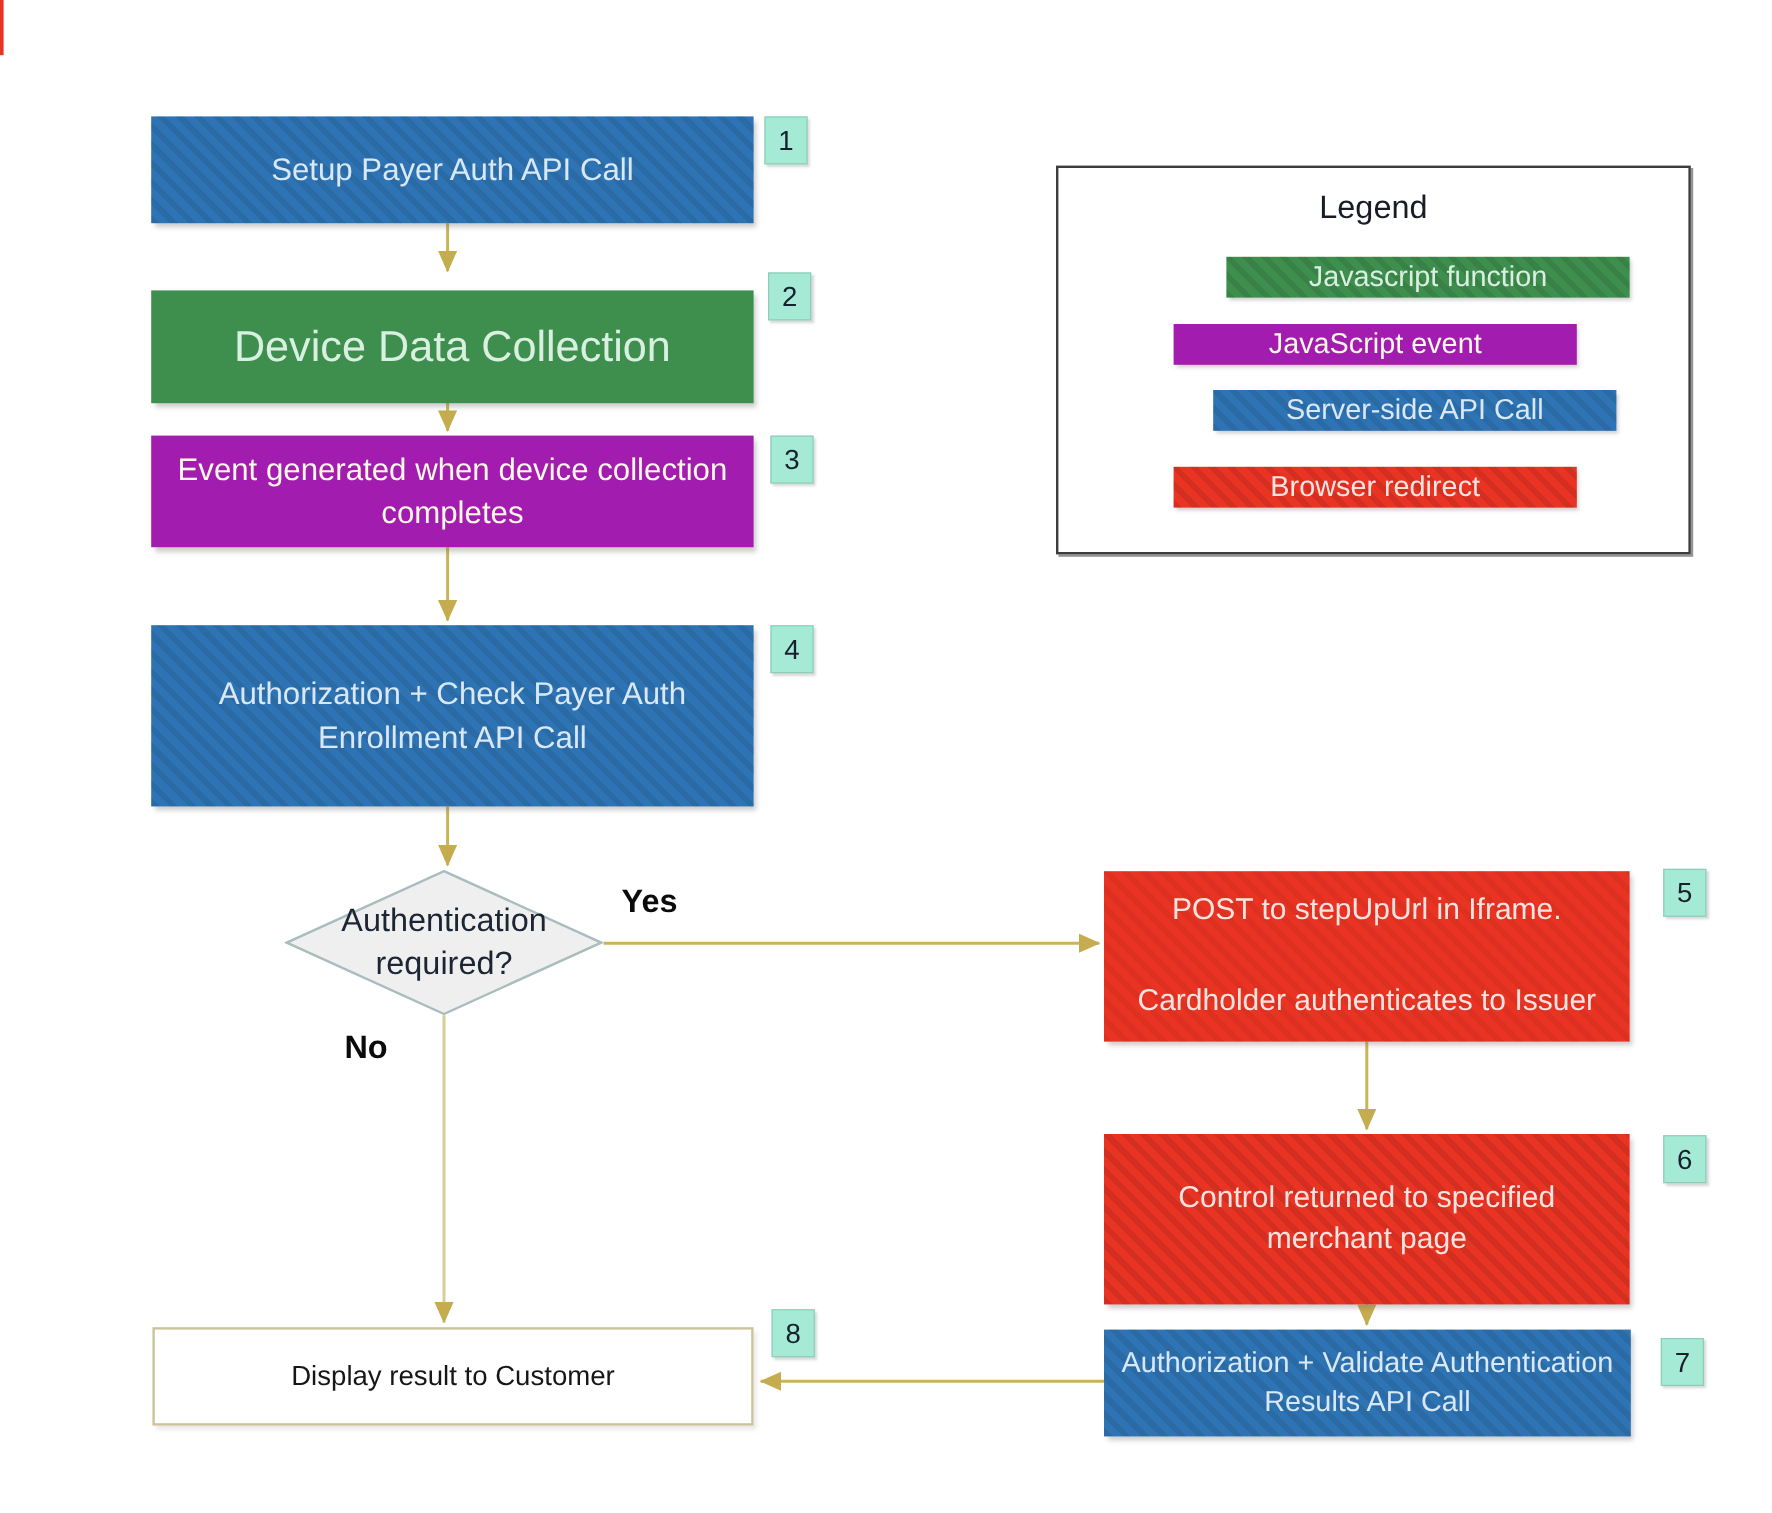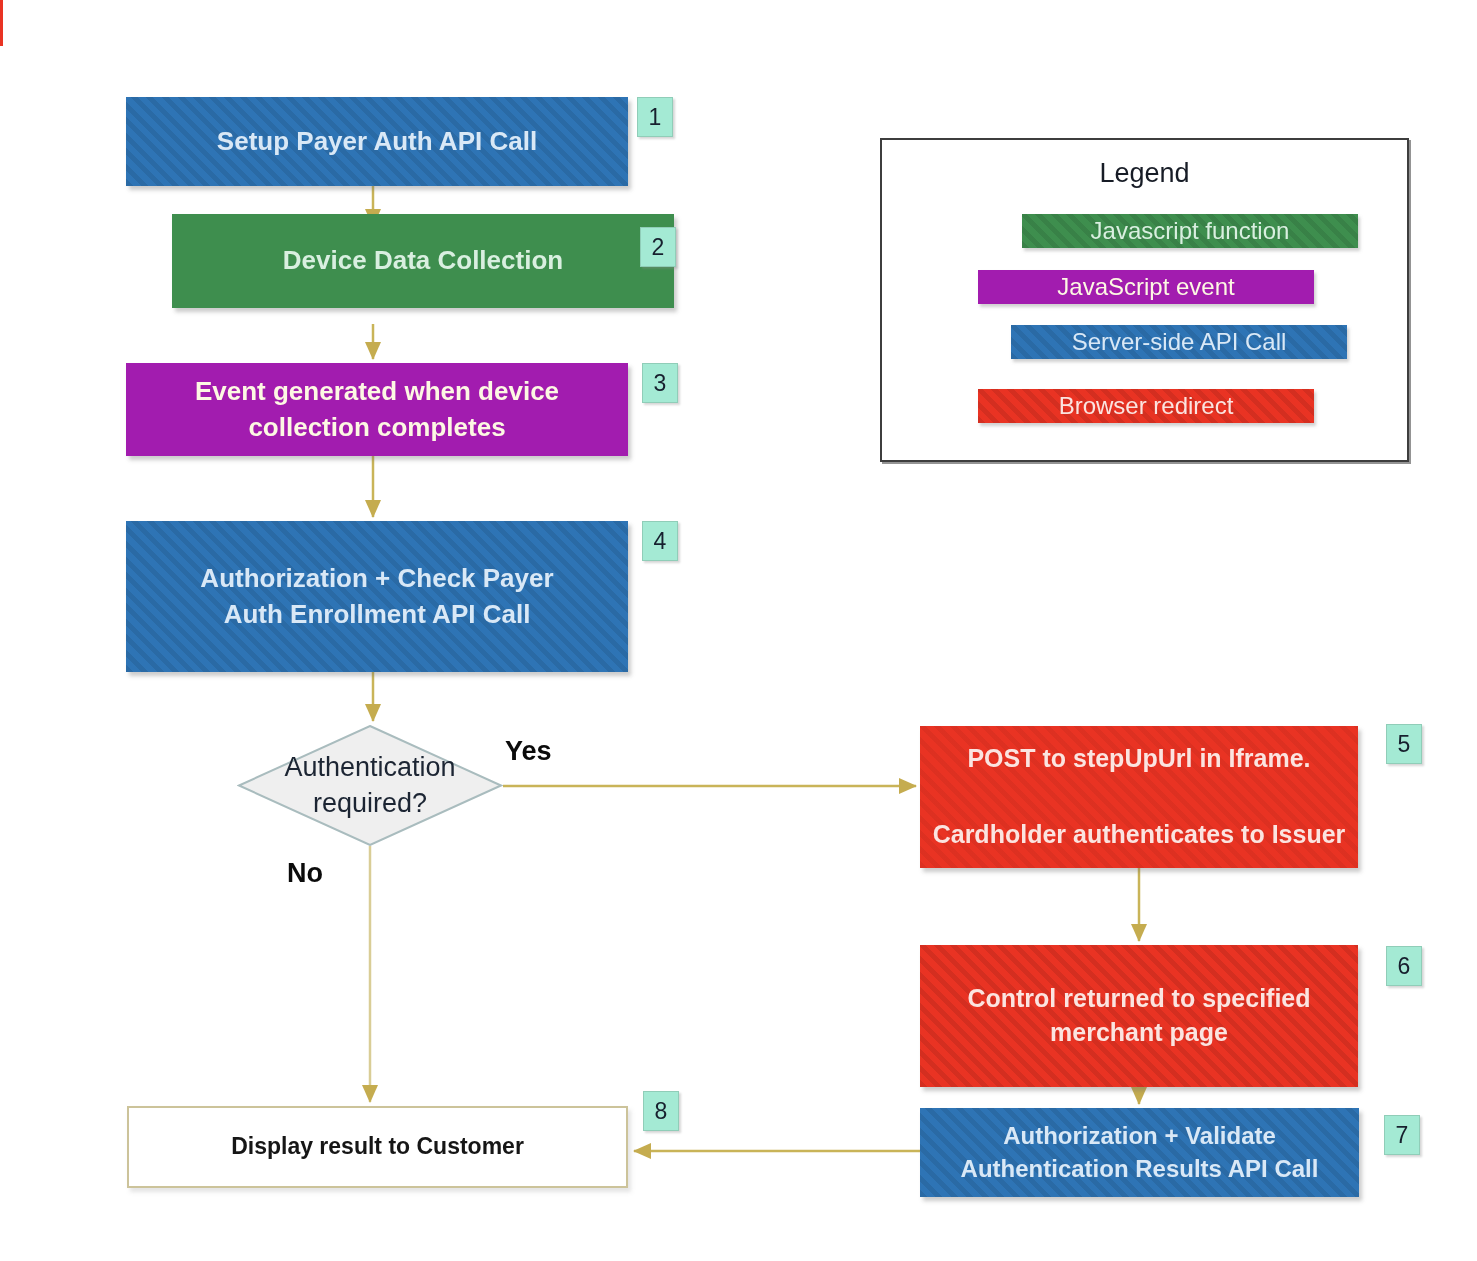--- a/index.html
+++ b/index.html
@@ -7,37 +7,36 @@
     position:relative; width:1477px; height:1261px;
     background:#ffffff; overflow:hidden;
     font-family:"Liberation Sans", sans-serif;
   }
   
   .node {
     position:absolute; box-sizing:border-box; z-index:2;
     display:flex; flex-direction:column; align-items:center; justify-content:center;
     text-align:center; line-height:1.35;
     box-shadow:3px 4px 4px rgba(110,110,110,0.35);
-    font-weight:bold;
   }
   .hatch {
     background-image:repeating-linear-gradient(45deg, rgba(0,0,0,0.09) 0 5px, rgba(0,0,0,0) 5px 11px);
   }
   .hatch-soft {
     background-image:repeating-linear-gradient(45deg, rgba(0,0,0,0.05) 0 5px, rgba(0,0,0,0) 5px 11px);
   }
   .c-blue   { background-color:#2E74B5; color:#D9E8F6; }
   .c-green  { background-color:#3E8E4E; color:#D9EFE0; }
   .c-yellow { background-color:#a21caf; color:#FDF8E3; }
   .c-red    { background-color:#E93323; color:#FBE4E0; }
   .c-white  { background-color:#FFFFFF; color:#161616; border:2px solid #CCC39A;
               box-shadow:3px 4px 4px rgba(150,150,150,0.25); }
 
   #box1 { left:126px; top:97px;  width:502px; height:89px;  font-size:26px; }
-  #box2 { left:126px; top:214px; width:502px; height:94px;  font-size:26px;margin-left:46px; }
+  #box2 { left:126px; top:242px; width:502px; height:94px;  font-size:36px; }
   #box3 { left:126px; top:363px; width:502px; height:93px;  font-size:26px; padding:0 14px; }
   #box4 { left:126px; top:521px; width:502px; height:151px; font-size:26px; padding:0 44px; }
   #box5 { left:920px; top:726px; width:438px; height:142px; font-size:25px;
           justify-content:space-between; padding:16px 8px; }
   #box6 { left:920px; top:945px; width:438px; height:142px; font-size:25px; padding:0 12px; }
   #box7 { left:920px; top:1108px; width:439px; height:89px; font-size:24px; padding:0 12px; }
   #box8 { left:127px; top:1106px; width:501px; height:82px; font-size:23px; }
 
   
   #decision { position:absolute; left:237px; top:725px; width:266px; height:121px; z-index:2; }
@@ -45,21 +44,21 @@
   #decision .diamond-label {
     position:absolute; left:23px; top:0; width:220px; height:121px;
     display:flex; align-items:center; justify-content:center; text-align:center;
     font-size:27px; line-height:1.3; color:#1C2533;
   }
 
   
   .branch-label {
     position:absolute; z-index:3; font-size:27px; font-weight:bold; color:#0b0b0b;
   }
-  #yes-label { left:505px; top:736px;text-align:center; }
+  #yes-label { left:518px; top:736px;text-align:center; }
   #no-label  { left:287px; top:858px; }
 
   
   .badge {
     position:absolute; z-index:3; width:34px; height:38px;
     background:#A4EAD4; border:1px solid #90CDB8;
     display:flex; align-items:center; justify-content:center;
     font-size:23px; color:#17202E;
     box-shadow:2px 2px 2px rgba(140,140,140,0.35);
   }

